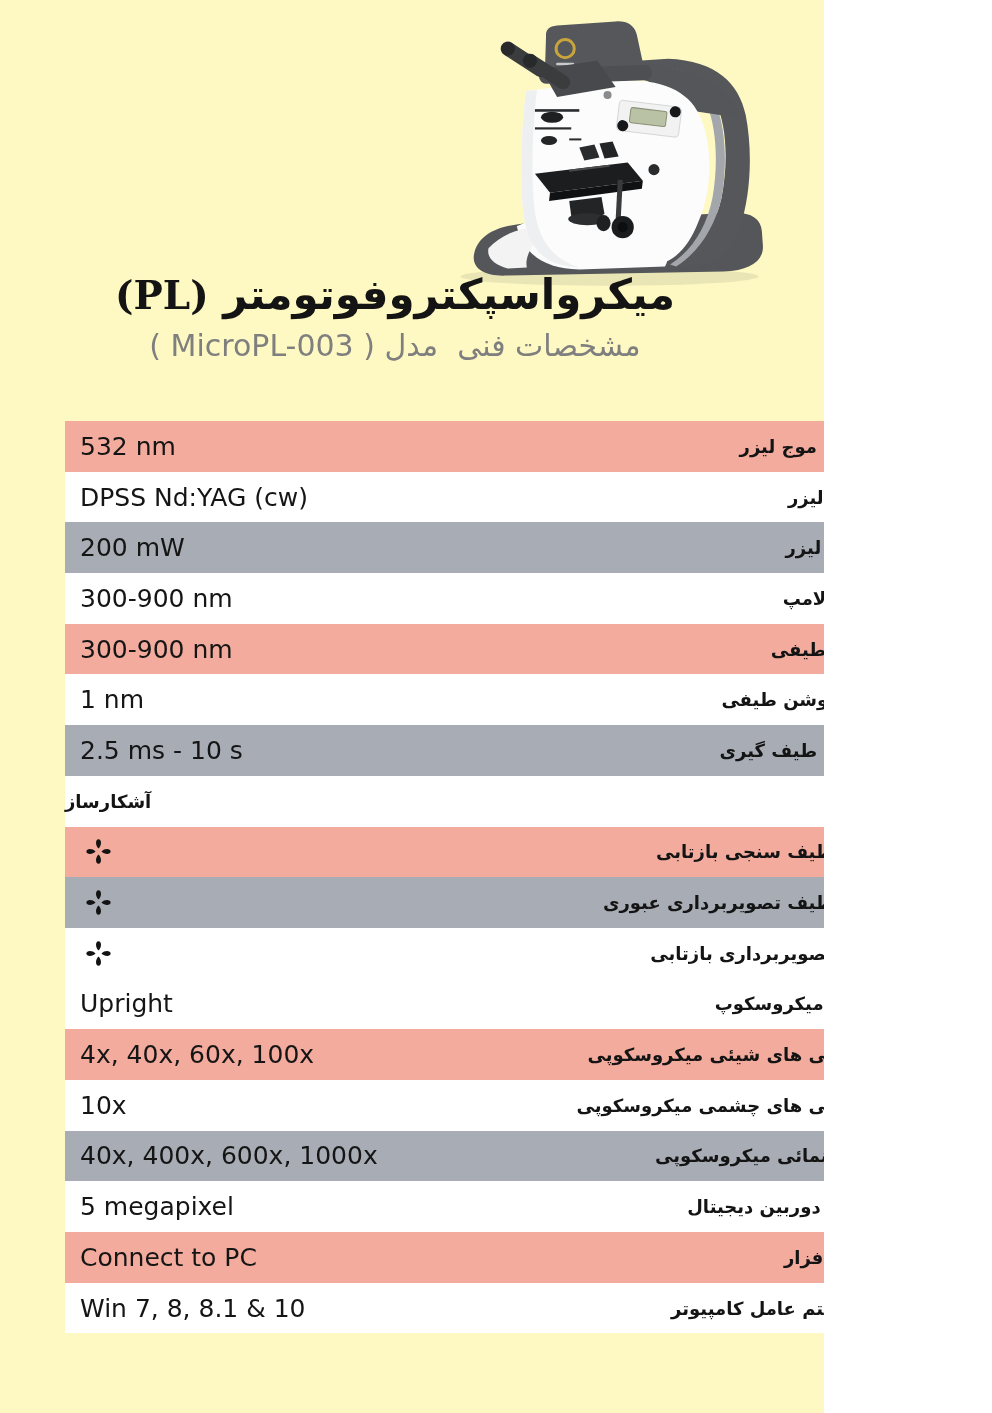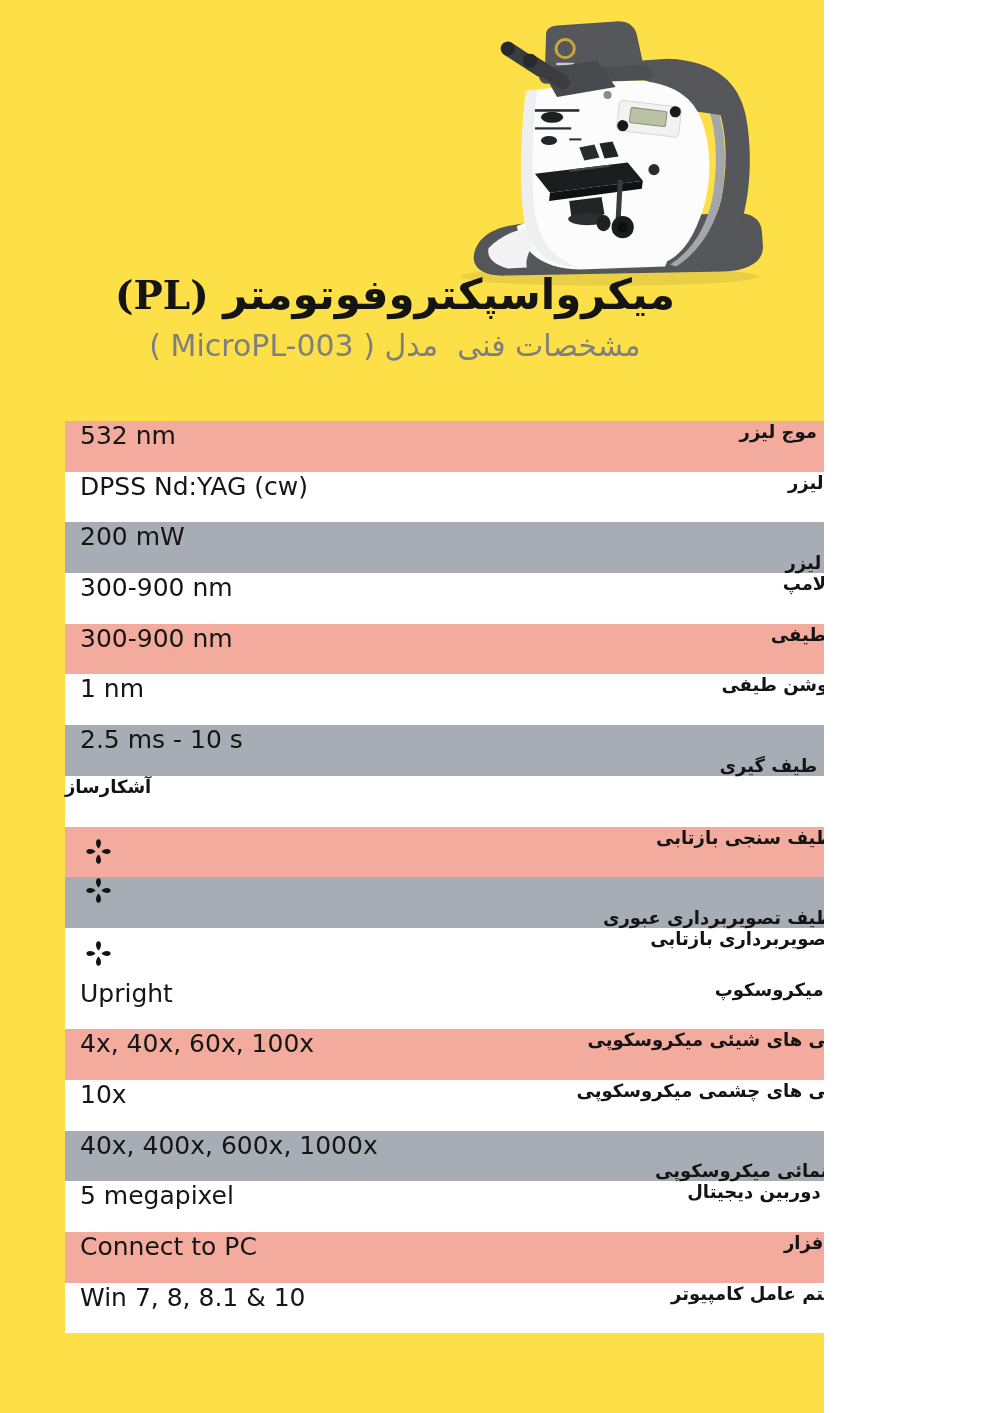--- a/index.html
+++ b/index.html
@@ -1,20 +1,20 @@
 <!DOCTYPE html>
 <html lang="fa"><head>
 <meta charset="utf-8">
 <style>
   * { margin:0; padding:0; box-sizing:border-box; }
   html,body { background:#ffffff; }
   .page {
     position:relative;
     width:824px; height:1413px;
-    background:#fde047;
+    background:#fef9c3;
     font-family:"DejaVu Sans", sans-serif;
     overflow:hidden;
     padding-left:24px;
   }
   
   .hero {
     position:absolute; left:428px; top:6px;
     width:348px; height:288px;
   }
   
@@ -37,25 +37,25 @@
     margin-top:8px;
     font-size:30px; color:#7F7F7F;
     line-height:1.2;
   }
   .sub-title .model { font-size:30px;margin-top:10px; }
   
   .spec-table {
     position:absolute; left:65px; top:421px; width:813px;
   }
   .row {
-    display:flex; justify-content:space-between;
+    display:flex; align-items:center; justify-content:space-between;
     height:50.7px; width:100%;
   }
   .row.salmon { background:#F2AB9D; }
-  .row.gray   { background:#A8ADB5;flex-direction:column; }
+  .row.gray   { background:#A8ADB5; }
   .row.white  { background:#ffffff; }
   .val {
     direction:ltr;
     padding-left:15px;
     font-size:25px; color:#151515;
     white-space:nowrap;
   }
   .lbl {
     direction:rtl;
     padding-right:11px;

